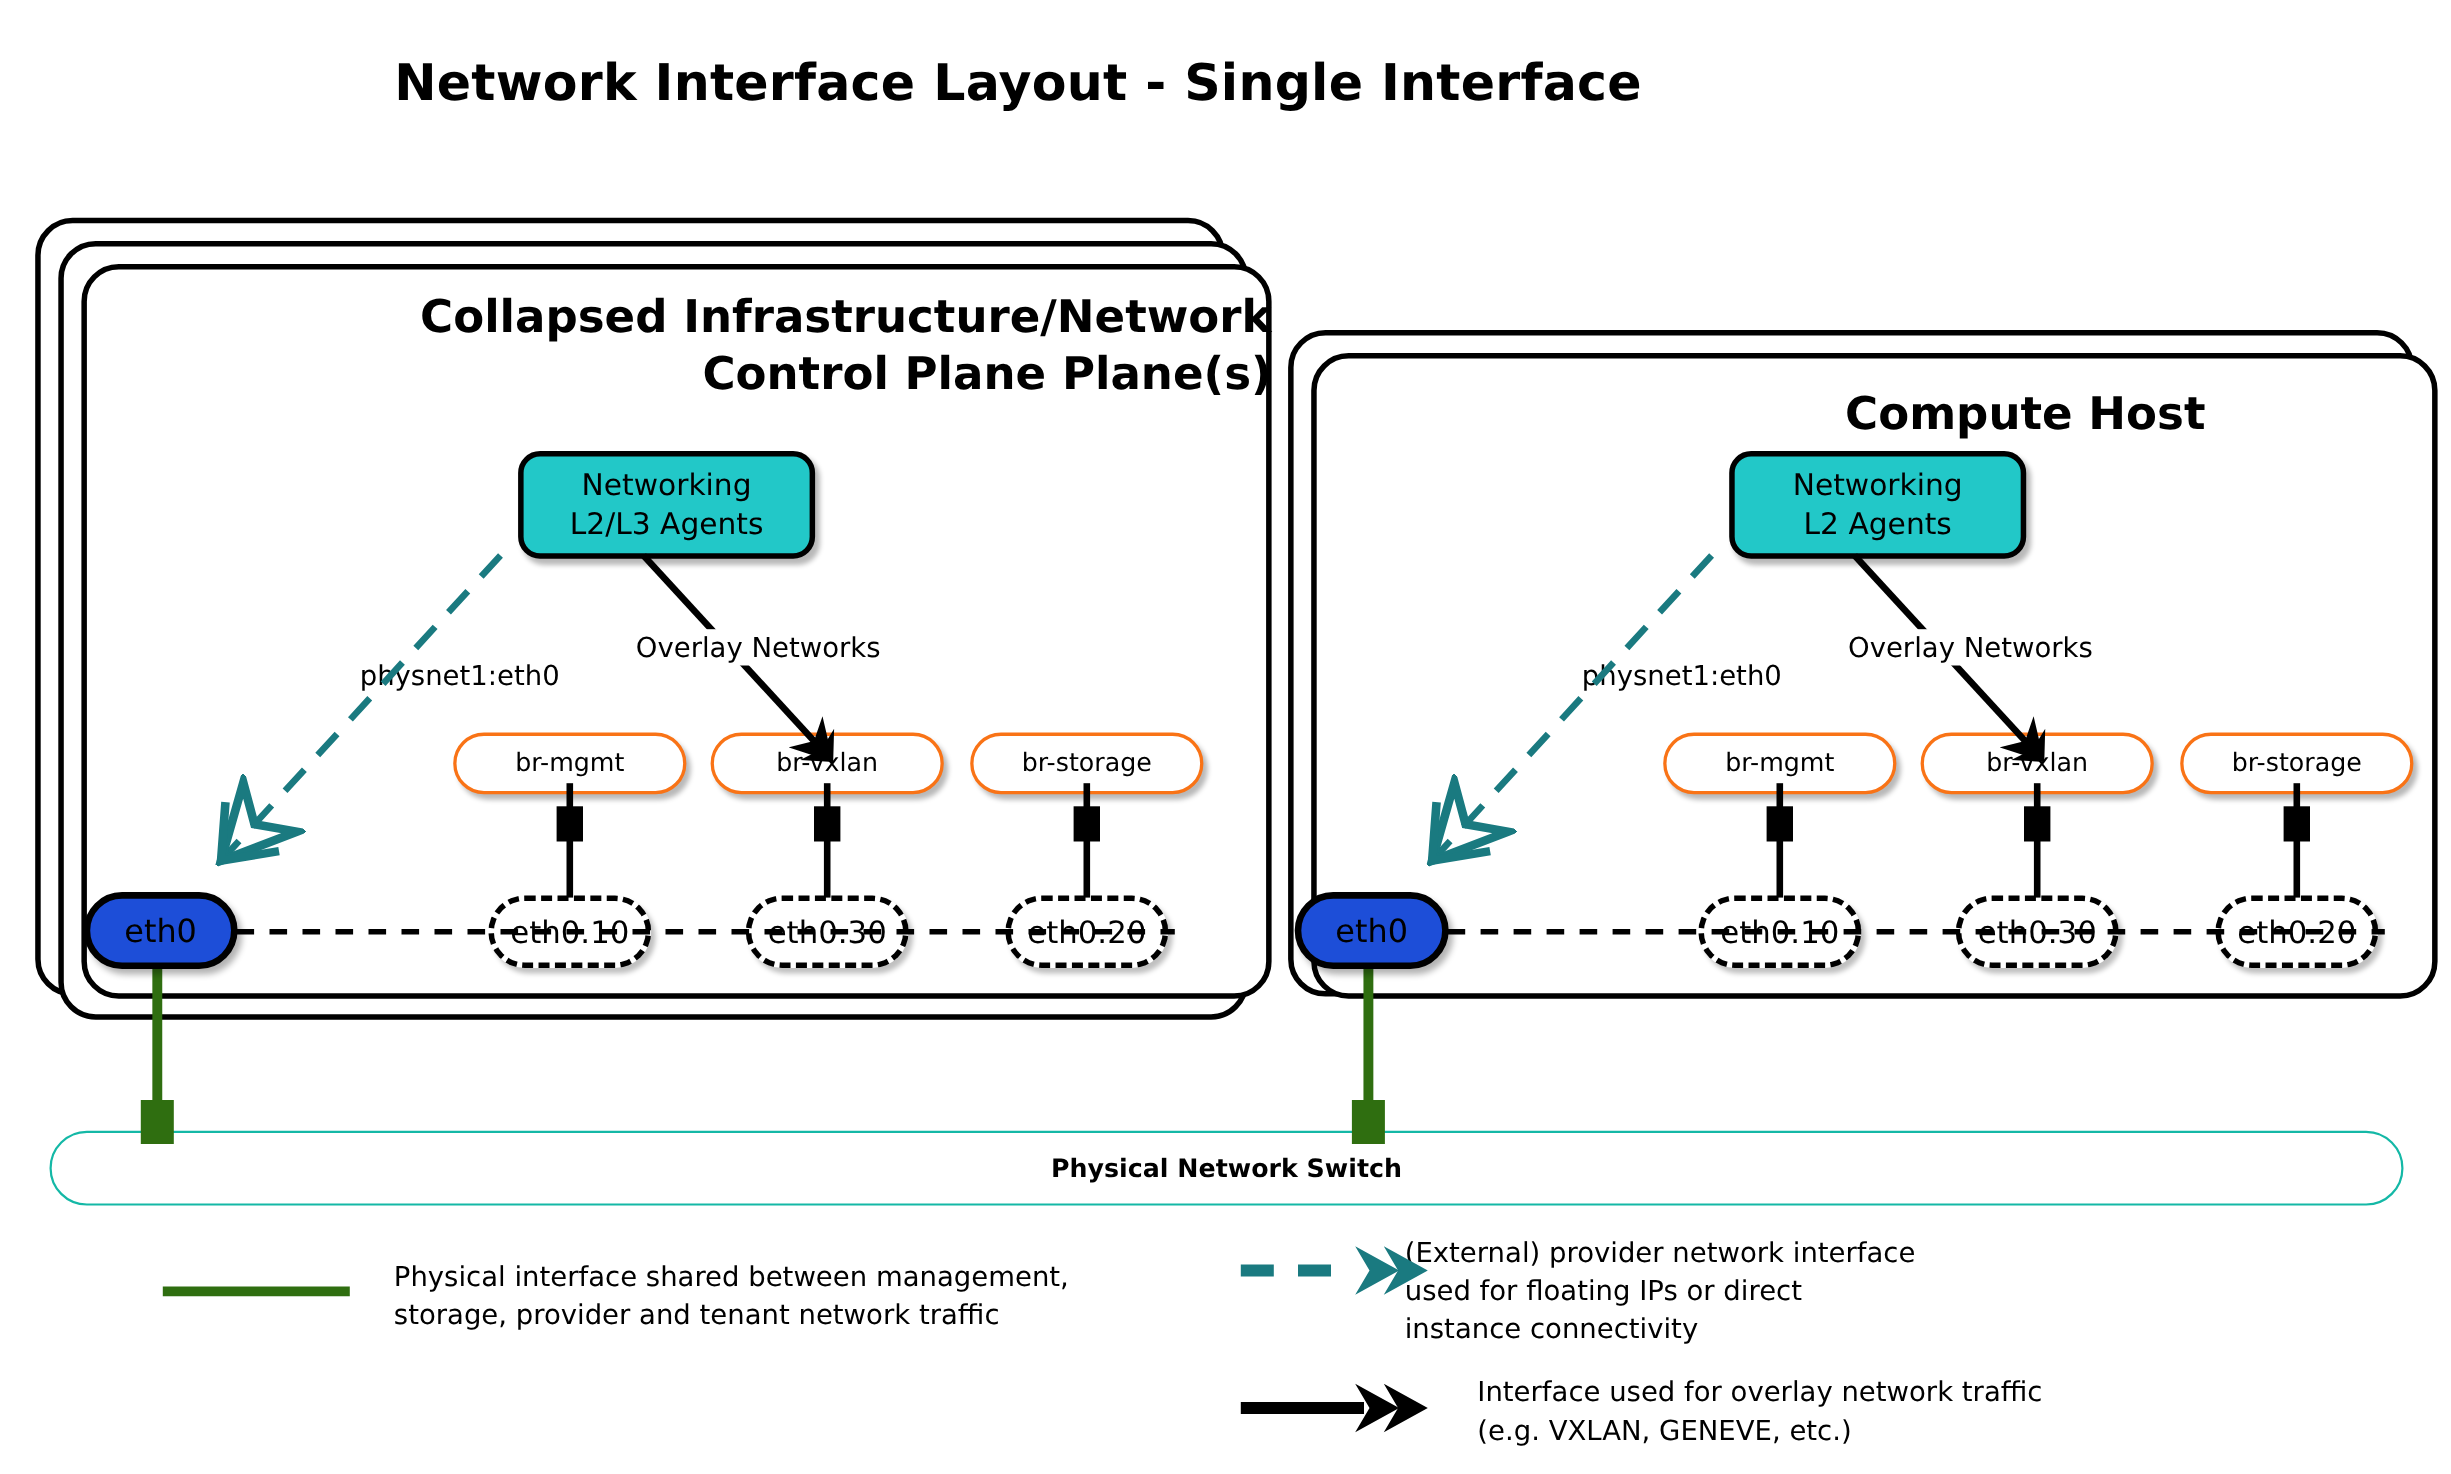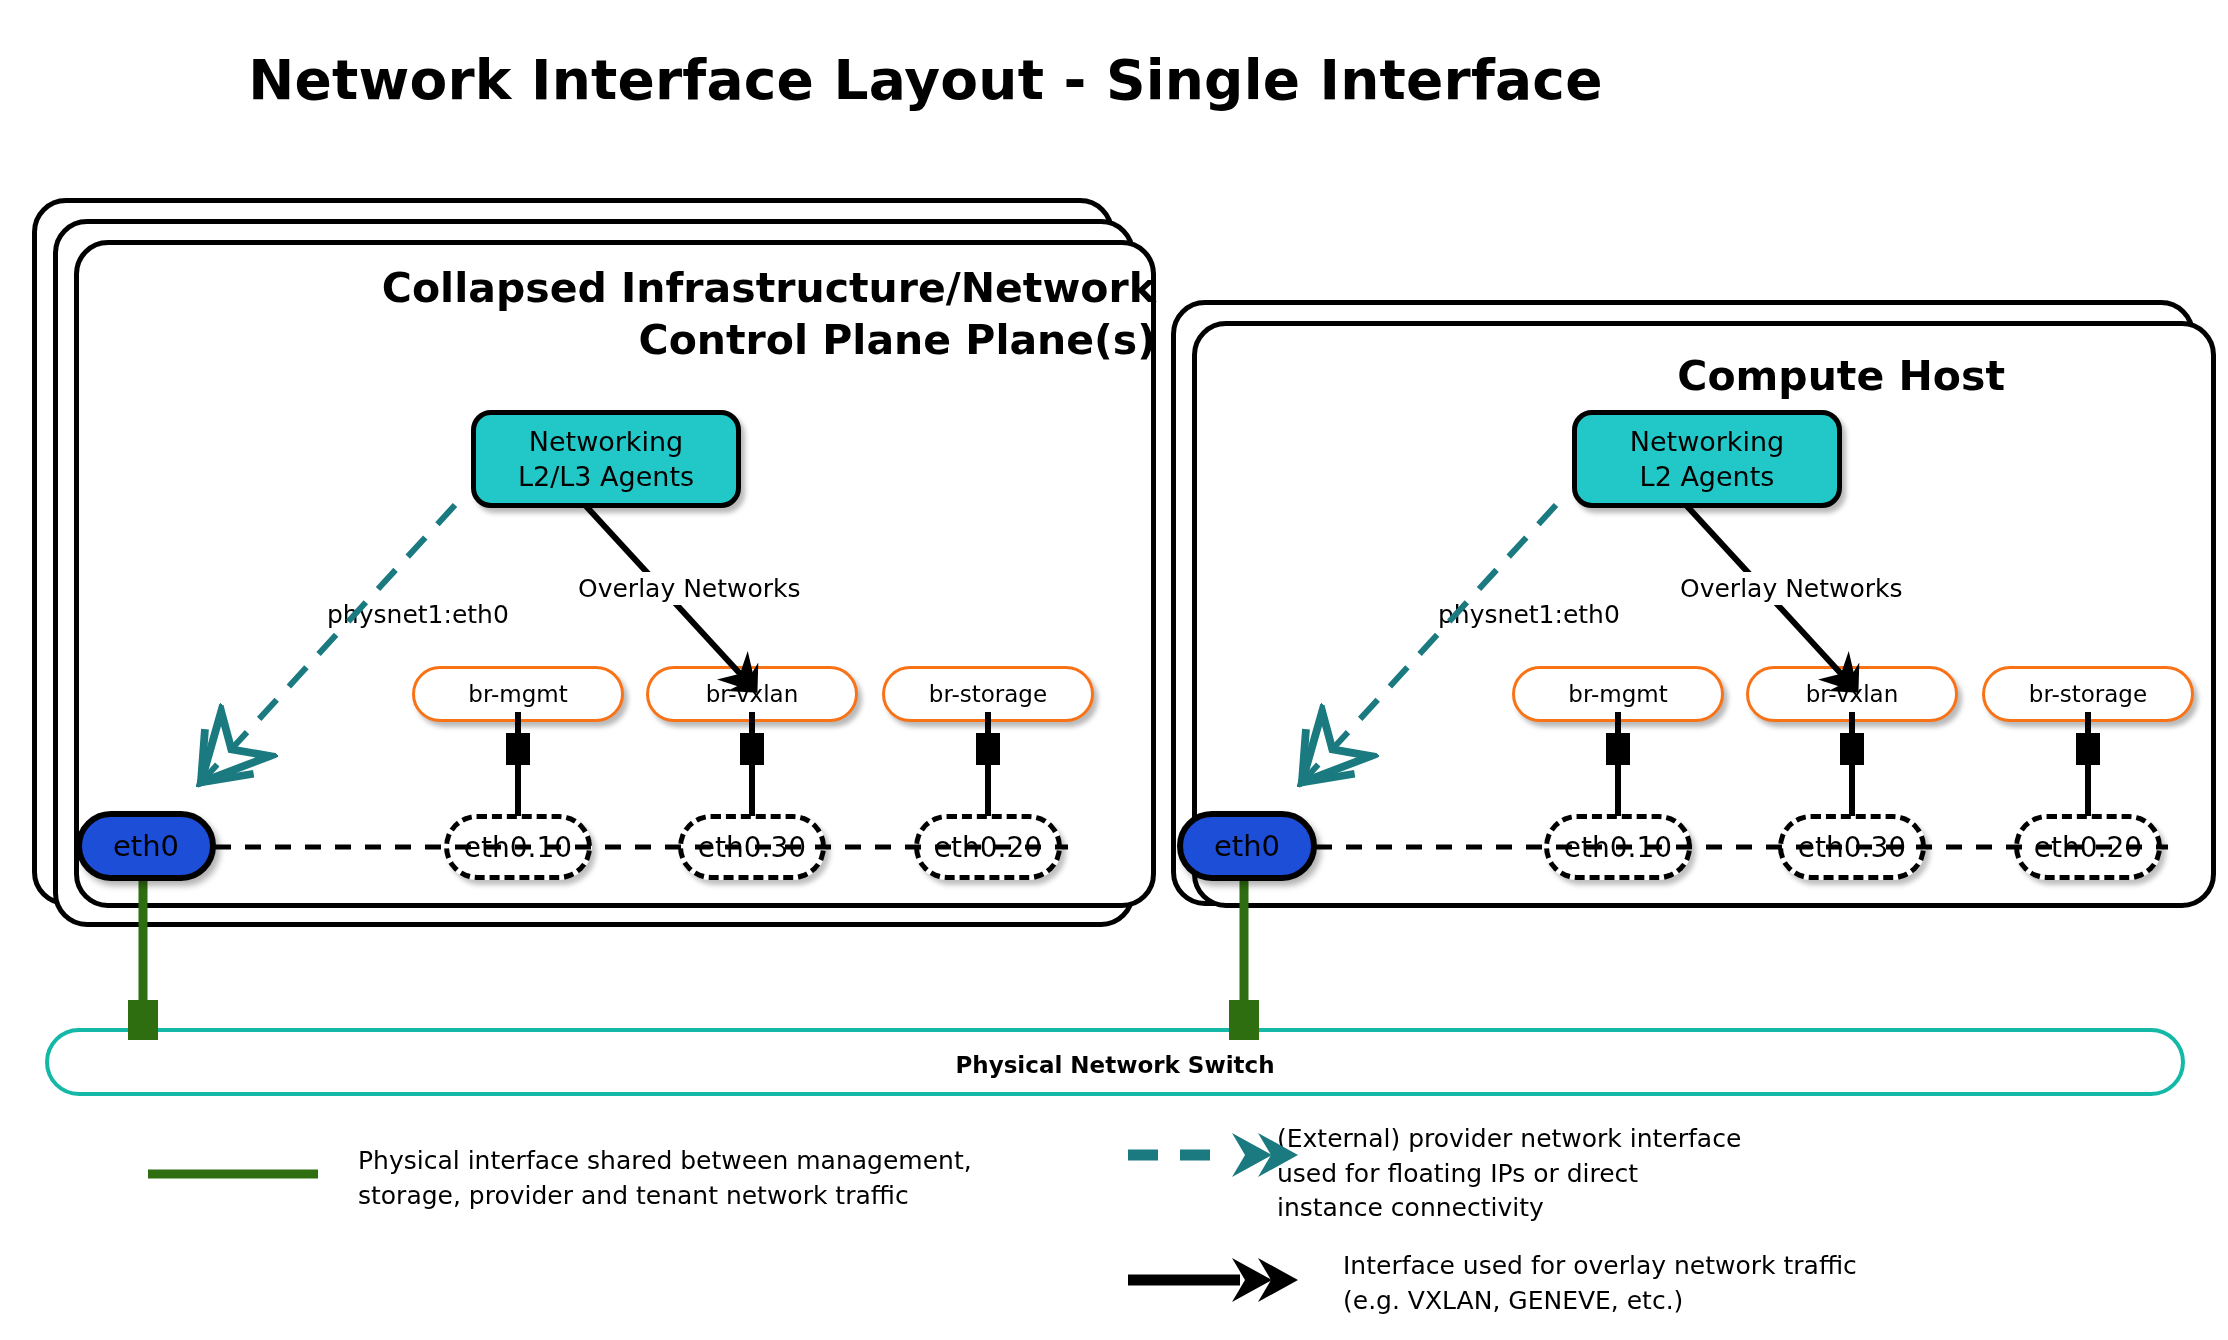--- a/index.html
+++ b/index.html
@@ -3,21 +3,21 @@
 <meta charset="utf-8">
 <style>
   html,body{margin:0;padding:0;background:#ffffff;}
   body{width:2228px;height:1340px;position:relative;overflow:hidden;
        font-family:"DejaVu Sans","Liberation Sans",sans-serif;color:#000;}
 
   #root{position:absolute;inset:0;}
 
   
   .title{position:absolute;left:0;top:48px;width:1851px;text-align:center;
-         font-size:55px;font-weight:bold;letter-spacing:.2px;}
+         font-size:46px;font-weight:bold;letter-spacing:.2px;}
 
   
   .card{position:absolute;background:#fff;border:5px solid #000;border-radius:34px;box-sizing:border-box;}
   .card.shadow-layer{background:#fff;}
 
   .host-title{position:absolute;text-align:right;font-size:41px;font-weight:bold;line-height:1.28;}
 
   
   .agent{position:absolute;background:#22c8c8;border:5px solid #000;border-radius:20px;
          box-sizing:border-box;display:flex;align-items:center;justify-content:center;
@@ -33,21 +33,21 @@
   .vlan{position:absolute;background:#fff;border:5px dashed #000;border-radius:999px;
         box-sizing:border-box;display:flex;align-items:center;justify-content:center;
         font-size:28px;box-shadow:4px 5px 5px rgba(0,0,0,.25);}
 
   
   .nic{position:absolute;background:#1d4ed8;border:6px solid #000;border-radius:999px;
        box-sizing:border-box;display:flex;align-items:center;justify-content:center;
        font-size:29px;box-shadow:4px 5px 6px rgba(0,0,0,.3);z-index:6;}
 
   
-  .switch{position:absolute;background:#fff;border:4px solid #14b8a6;border-radius:999px;
+  .switch{position:absolute;background:#fff;border:2px solid #14b8a6;border-radius:999px;
           box-sizing:border-box;}
   .switch-label{position:absolute;width:100%;text-align:center;font-size:23px;font-weight:bold;}
 
   
   .annot{position:absolute;font-size:25px;white-space:nowrap;}
 
   
   .legend-text{position:absolute;font-size:25px;line-height:1.38;white-space:pre-line;}
 
   svg.layer{position:absolute;left:0;top:0;width:2228px;height:1340px;overflow:visible;}

